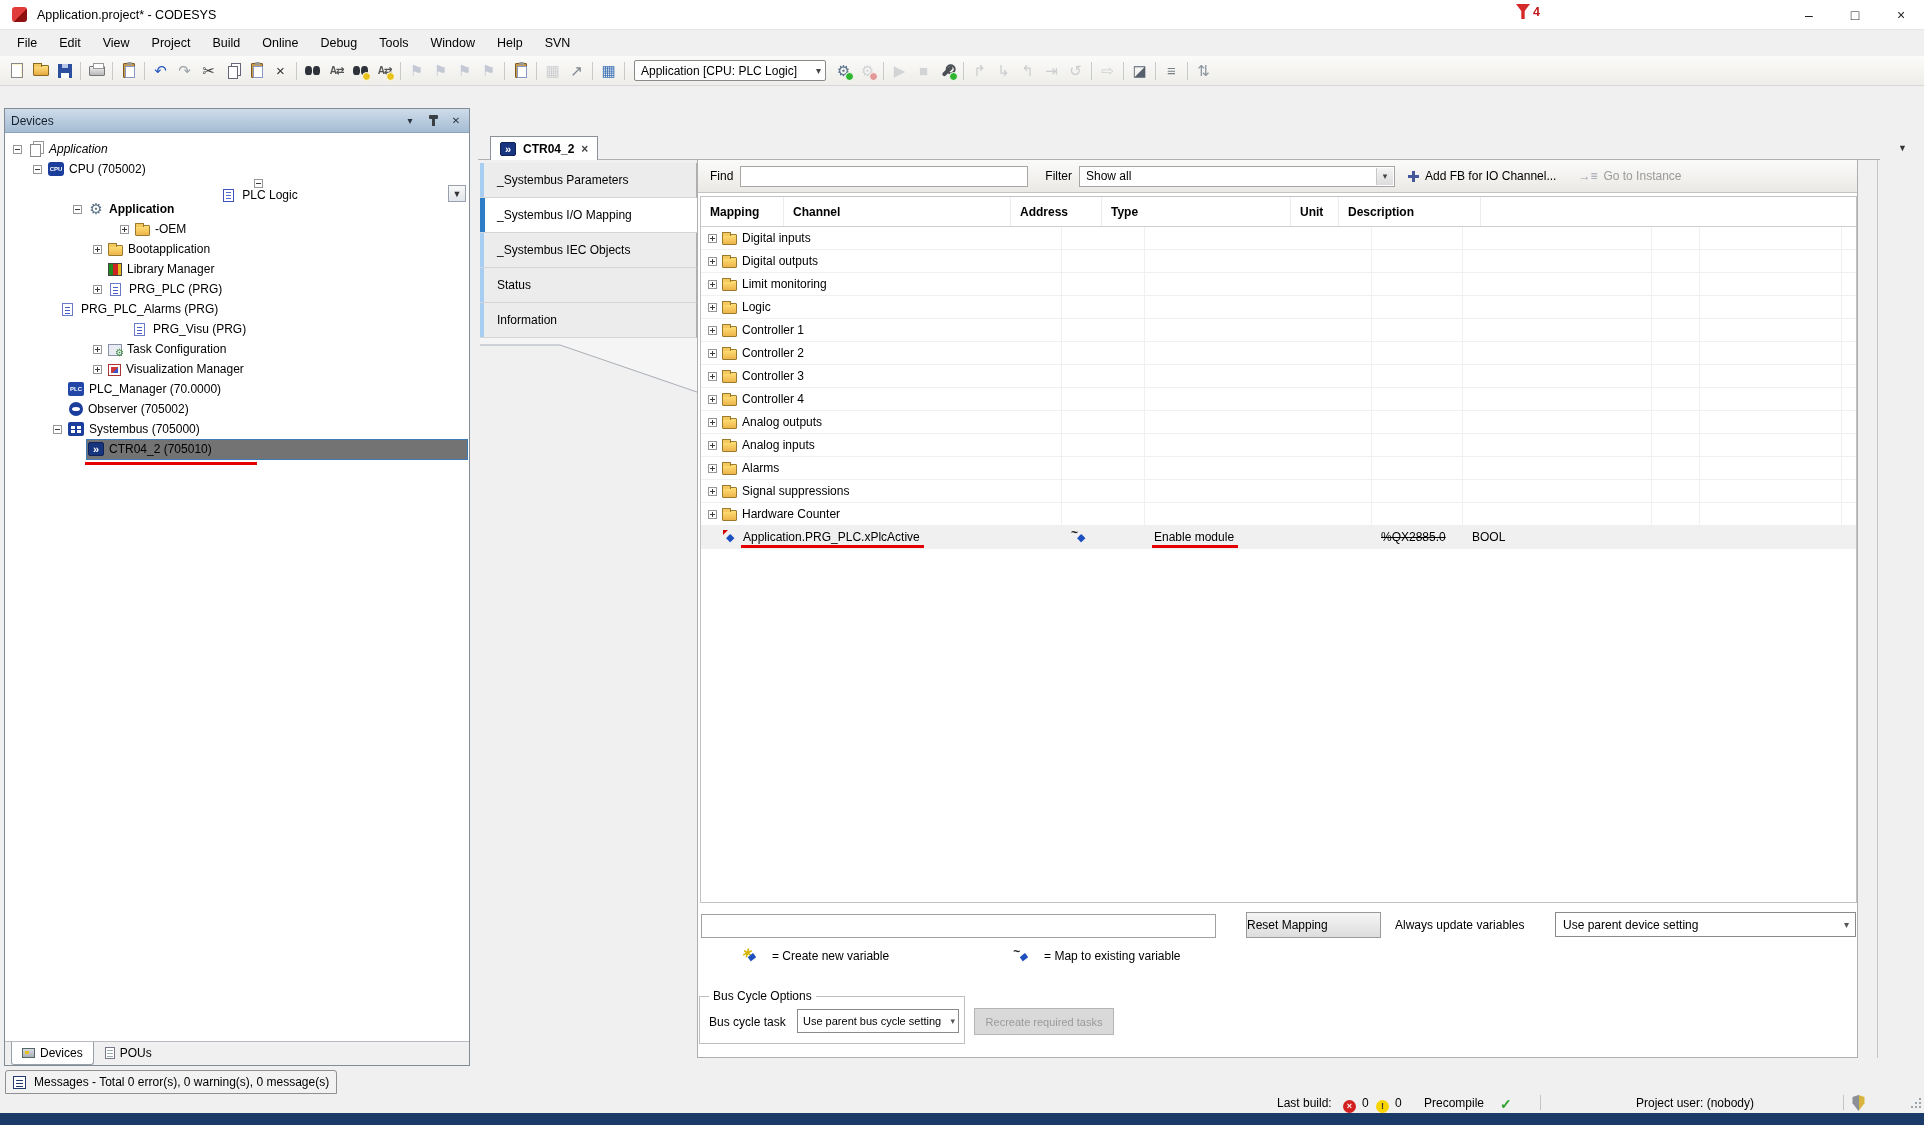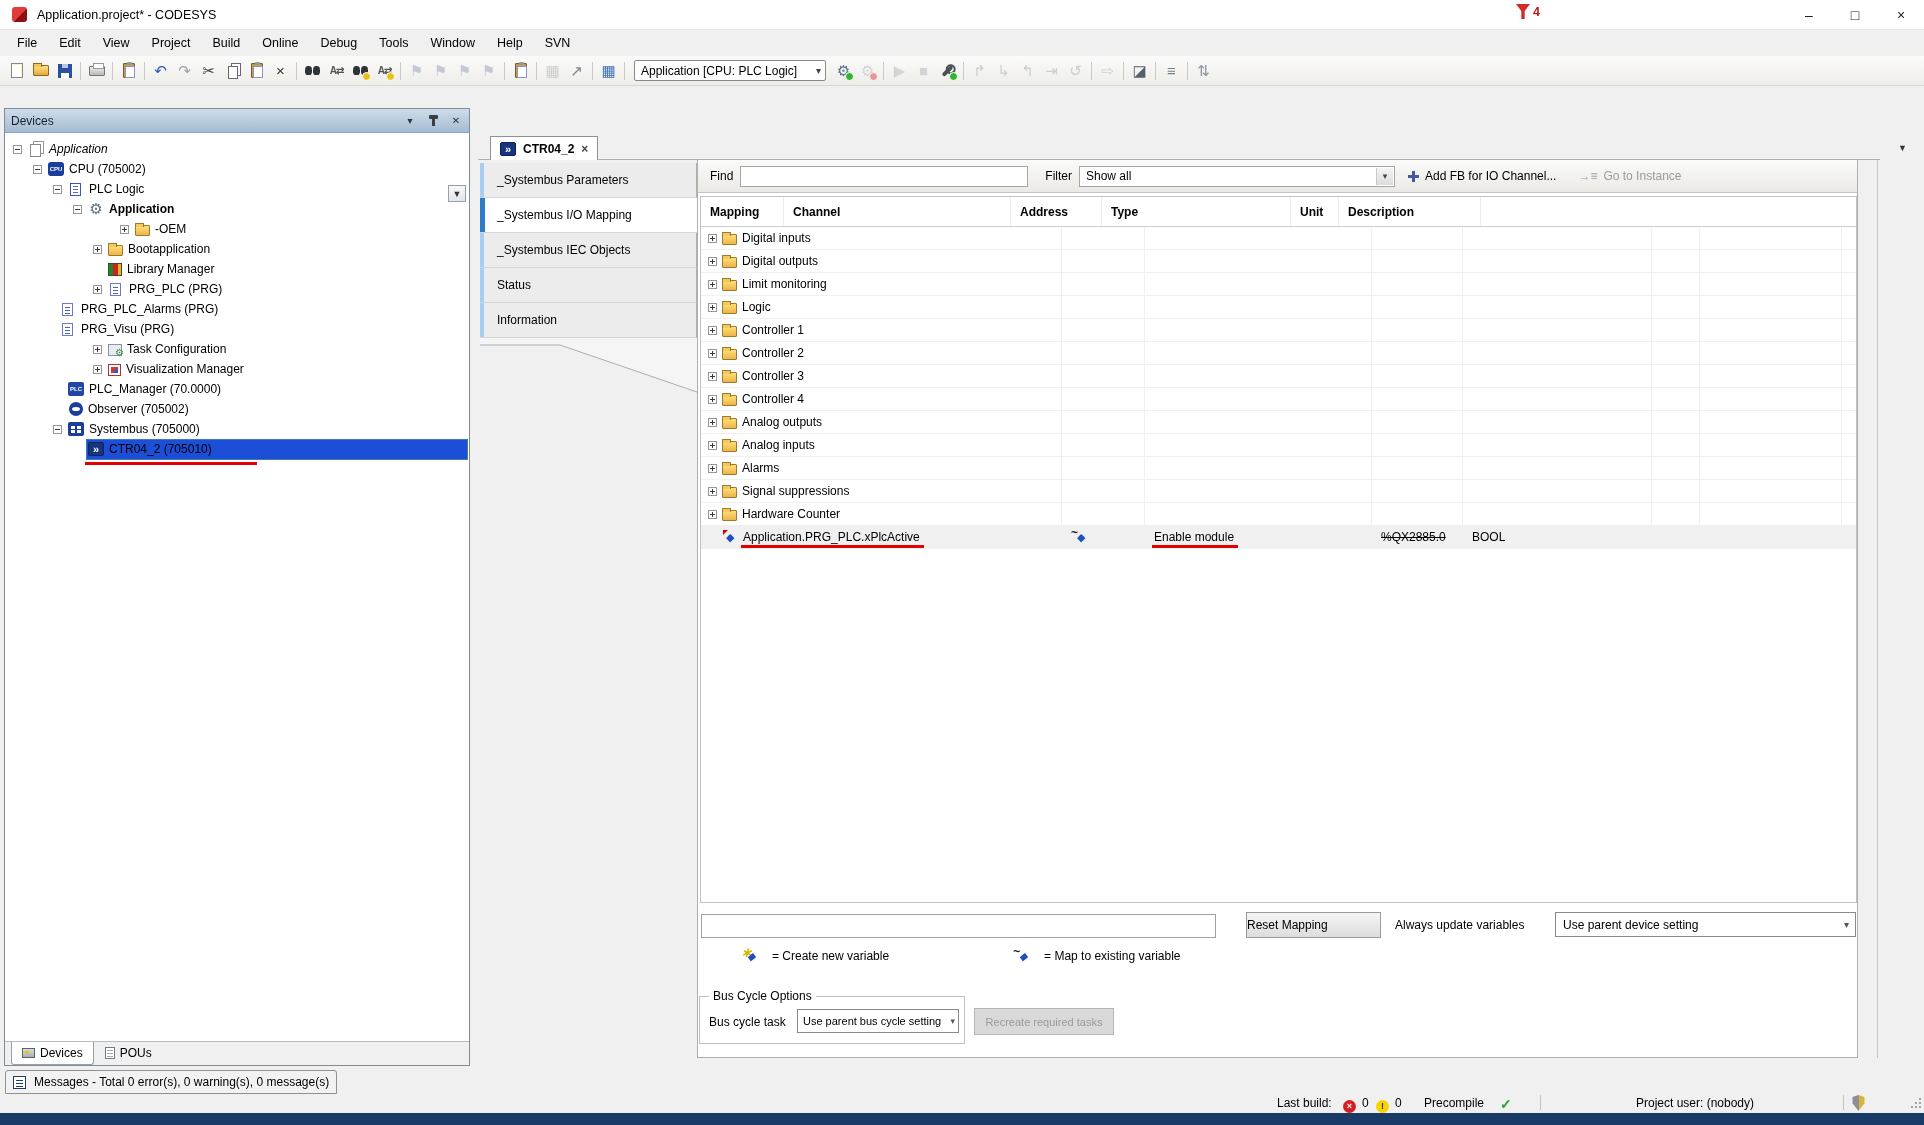--- a/index.html
+++ b/index.html
@@ -53,21 +53,21 @@
   .pinicon{width:3px;height:7px;background:#3a3f46;position:relative;margin-top:3px}
   .pinicon::before{content:"";position:absolute;left:-3px;top:-4px;width:9px;height:4px;background:#3a3f46;border-radius:1px}
   .tree{position:relative;height:910px;overflow:hidden;padding-top:6px}
   .tree-opt{position:absolute;right:3px;top:52px;width:18px;height:17px;border:1px solid #98a2ae;background:linear-gradient(#f8f8f8,#e2e6ea);display:flex;align-items:center;justify-content:center;font-size:9px;color:#333}
   .trow{height:20px;display:flex;align-items:center;white-space:nowrap}
   .exp{width:9px;height:9px;border:1px solid #979797;background:#fff;margin-right:5px;position:relative;flex:none}
   .exp::before{content:"";position:absolute;left:1px;right:1px;top:3px;height:1px;background:#3a3a3a}
   .exp-plus::after{content:"";position:absolute;top:1px;bottom:1px;left:3px;width:1px;background:#3a3a3a}
   .exp-none{visibility:hidden}
   .rowbox{display:flex;align-items:center;height:19px;padding:0 4px 0 1px;position:relative}
-  .rowbox.sel{background:#1d4ed8;outline:1px solid #3d7bb5;flex:1;margin-right:2px}
+  .rowbox.sel{background:#737373;outline:1px solid #3d7bb5;flex:1;margin-right:2px}
   .rowbox.annot::after{content:"";position:absolute;left:-2px;bottom:-6px;height:3px;width:172px;background:#e40000}
   .tlabel{margin-left:5px}
   .bold{font-weight:bold}.ital{font-style:italic}
   
   .ti{width:16px;height:14px;position:relative;flex:none;display:inline-block}
   .ti-proj{background:#fff;border:1px solid #8a8a8a;width:11px;height:13px;box-shadow:3px -3px 0 -1px #fff,3px -3px 0 0 #999;margin:3px 3px 0 2px}
   .ti-cpu{background:#1b3e9c;border-radius:3px}
   .ti-cpu::after{content:"CPU";position:absolute;inset:0;color:#fff;font:bold 6px/14px "Liberation Sans",sans-serif;text-align:center}
   .ti-plclogic{width:11px;height:13px;background:#fff;border:1px solid #4153b8;margin:1px 3px 0 2px}
   .ti-plclogic::before{content:"";position:absolute;left:2px;right:2px;top:2px;height:9px;background:repeating-linear-gradient(#5a6cd0 0 1px,transparent 1px 3px)}
@@ -316,21 +316,21 @@
           <span class="tlabel ital">Application</span>
         </span>
       </div>
       <div class="trow" style="padding-left: 28px;">
         <span class="exp exp-minus"></span>
         <span class="rowbox">
           <span class="ti ti-cpu"></span>
           <span class="tlabel">CPU (705002)</span>
         </span>
       </div>
-      <div class="trow" style="padding-left: 48px;">
+      <div class="trow" style="padding-left: 48px; flex-direction: column;">
         <span class="exp exp-minus"></span>
         <span class="rowbox">
           <span class="ti ti-plclogic"></span>
           <span class="tlabel">PLC Logic</span>
         </span>
       </div>
       <div class="trow" style="padding-left: 68px;">
         <span class="exp exp-minus"></span>
         <span class="rowbox">
           <span class="ti ti-gear"></span>
@@ -365,21 +365,21 @@
           <span class="tlabel">PRG_PLC (PRG)</span>
         </span>
       </div>
       <div class="trow" style="padding-left: 40px;">
         <span class="exp exp-none"></span>
         <span class="rowbox">
           <span class="ti ti-doc"></span>
           <span class="tlabel">PRG_PLC_Alarms (PRG)</span>
         </span>
       </div>
-      <div class="trow" style="padding-left: 40px;">
+      <div class="trow" style="padding-left: 112px;">
         <span class="exp exp-none"></span>
         <span class="rowbox">
           <span class="ti ti-doc"></span>
           <span class="tlabel">PRG_Visu (PRG)</span>
         </span>
       </div>
       <div class="trow" style="padding-left: 88px;">
         <span class="exp exp-plus"></span>
         <span class="rowbox">
           <span class="ti ti-task"></span>

